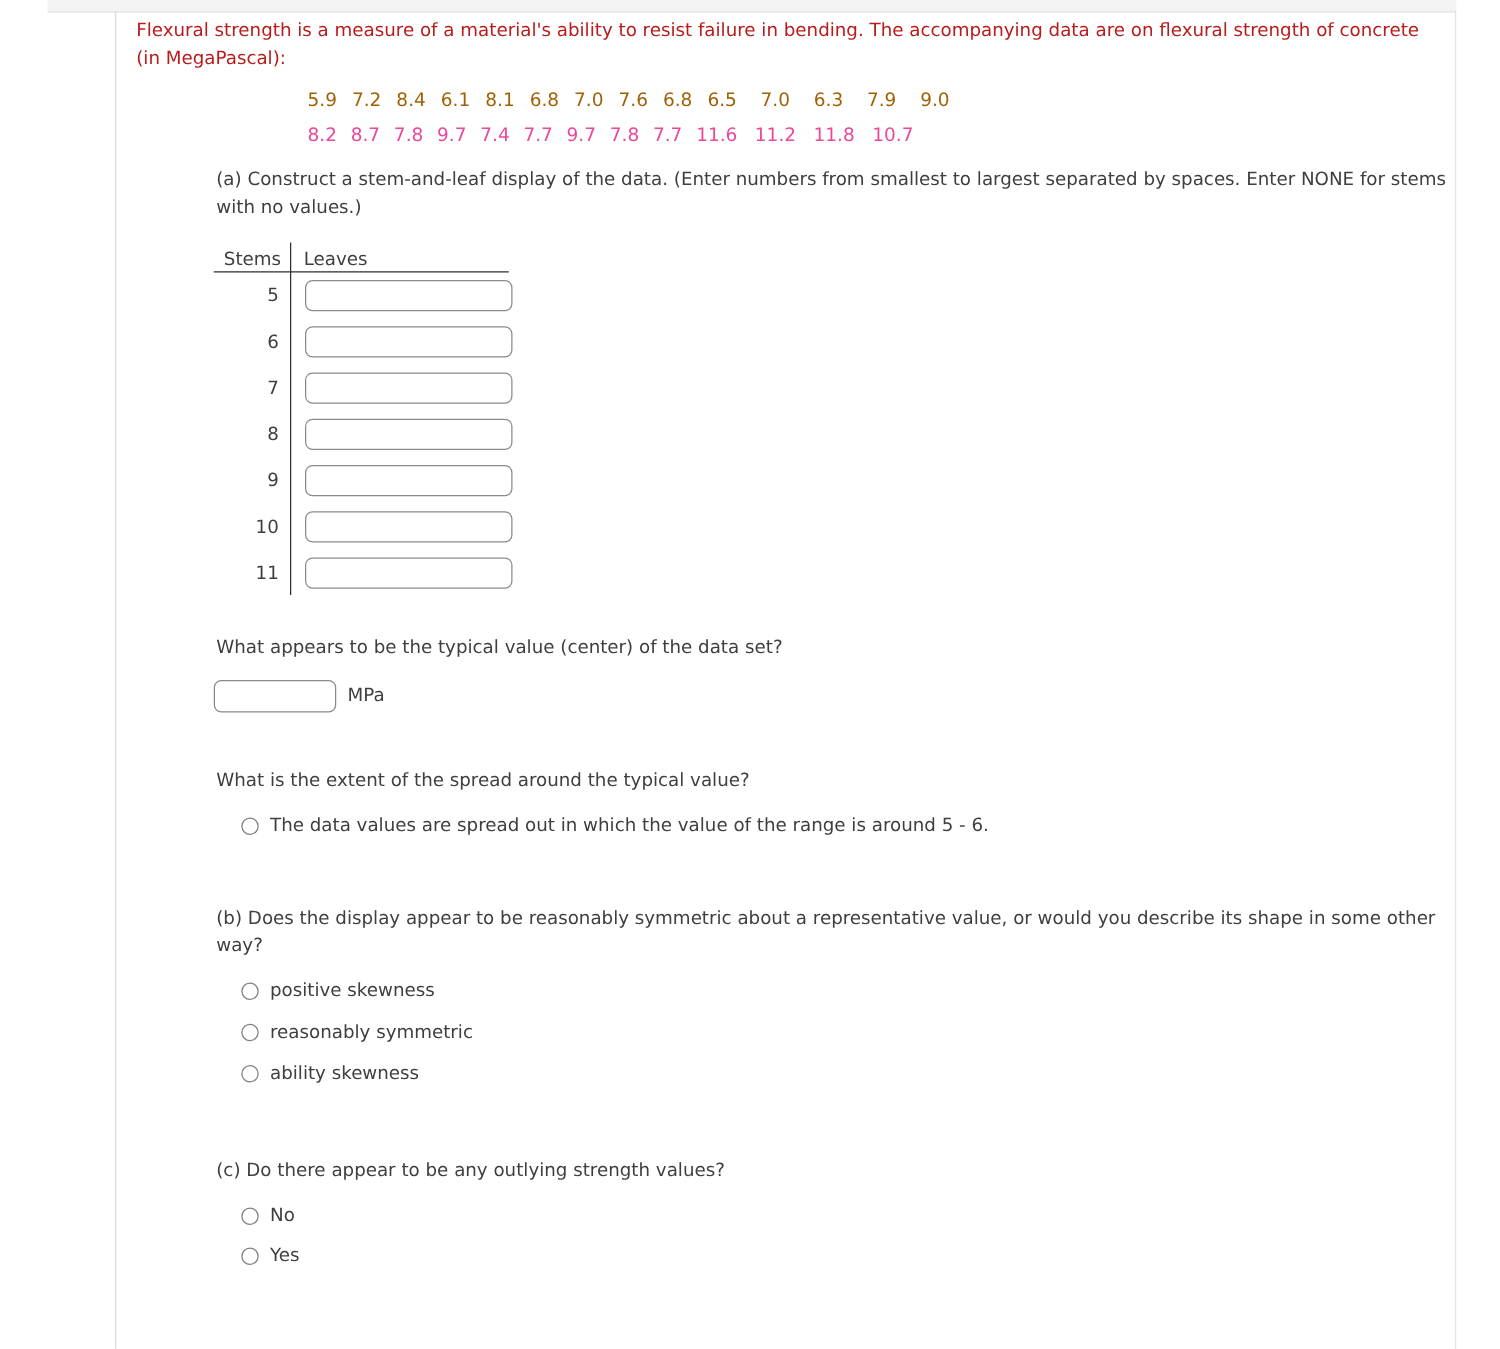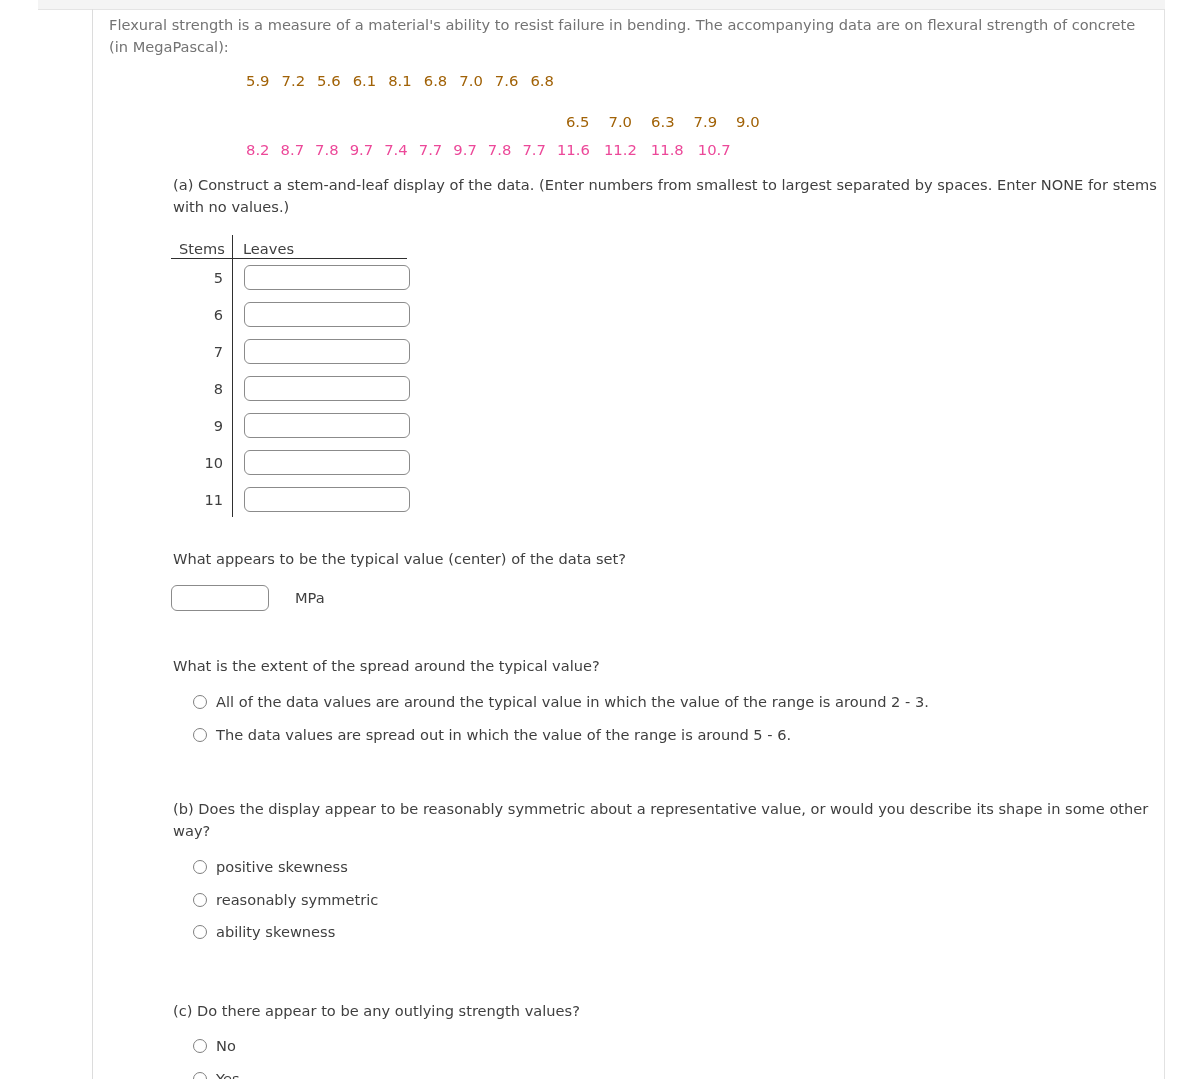--- a/index.html
+++ b/index.html
@@ -47,21 +47,21 @@
   #content {
     position: absolute;
     left: 109px;
     top: 14px;
     width: 1050px;
   }
 
   .intro {
     font-size: 14.6px;
     line-height: 1.52;
-    color: #737373;
+    color: #b91c1c;
     width: 1040px;
     margin: 0 0 0 0;
   }
 
   
   .data-block {
     margin-top: 16px;
     color: #e8392c;
     font-size: 14.8px;
     line-height: 1.0;
@@ -69,21 +69,21 @@
   .data-row {
     display: flex;
     margin-left: 137px;
     margin-bottom: 13px;
     white-space: pre;
   }
   .data-row span {
     display: inline-block;
   }
   .data-row.r1 span { margin-right: 12px; }
-  .data-row.r1 span:nth-child(n+10) { margin-right: 19px; margin-top: 41px; }
+  .data-row.r1 span:nth-child(n+10) { margin-right: 19px; }
   .data-row.r2 span { margin-right: 11px; }
   .data-row.r2 span:nth-child(n+10) { margin-right: 14px; }
 
   
   .qtext {
     font-size: 14.6px;
     line-height: 1.52;
     color: #3f3f3f;
     margin-left: 64px;
     width: 990px;
@@ -154,21 +154,20 @@
     color: #3f3f3f;
     padding: 0 6px;
   }
 
   
   .ans-line {
     display: flex;
     align-items: center;
     margin-left: 62px;
     margin-top: 7px;
-    gap: 17px;
   }
   .ans-input {
     width: 98px;
     height: 26px;
     border: 1.2px solid #8b8b8b;
     border-radius: 6px;
     background: #fff;
     box-sizing: border-box;
     font-family: "DejaVu Sans", "Liberation Sans", sans-serif;
     font-size: 13px;
@@ -213,21 +212,21 @@
 
 <div id="top-band"></div>
 <div id="left-rule"></div>
 <div id="right-rule"></div>
 
 <div id="content">
 
   <p class="intro">Flexural strength is a measure of a material's ability to resist failure in bending. The accompanying data are on flexural strength of concrete (in MegaPascal):</p>
 
   <div class="data-block">
-    <div class="data-row r1" id="data-row-1" style="color: #a16207;"><span>5.9</span><span>7.2</span><span>5.6</span><span>6.1</span><span>8.1</span><span>6.8</span><span>7.0</span><span>7.6</span><span>6.8</span><span>6.5</span><span>7.0</span><span>6.3</span><span>7.9</span><span>9.0</span></div>
+    <div class="data-row r1" id="data-row-1" style="color: #a16207;"><span>5.9</span><span>7.2</span><span>8.4</span><span>6.1</span><span>8.1</span><span>6.8</span><span>7.0</span><span>7.6</span><span>6.8</span><span>6.5</span><span>7.0</span><span>6.3</span><span>7.9</span><span>9.0</span></div>
     <div class="data-row r2" id="data-row-2" style="color: #ec4899;"><span>8.2</span><span>8.7</span><span>7.8</span><span>9.7</span><span>7.4</span><span>7.7</span><span>9.7</span><span>7.8</span><span>7.7</span><span>11.6</span><span>11.2</span><span>11.8</span><span>10.7</span></div>
   </div>
 
   <div class="sec-a">
     <p class="qtext">(a) Construct a stem-and-leaf display of the data. (Enter numbers from smallest to largest separated by spaces. Enter NONE for stems with no values.)</p>
 
     <div class="stemleaf">
       <div class="sl-vline"></div>
       <div class="sl-head">
         <div class="stems-label">Stems</div>
@@ -271,24 +270,20 @@
       <input class="ans-input" type="text" value="" style="">
       <span class="unit">MPa</span>
     </div>
 
     <div class="gap-30"></div>
 
     <p class="qtext">What is the extent of the spread around the typical value?</p>
     <div class="options" id="spread-options">
         <div class="opt">
           <span class="radio"></span>
-          <span class="opt-label">All of the data values are around the typical value in which the value of the range is around 2 - 3.</span>
-        </div>
-        <div class="opt">
-          <span class="radio"></span>
           <span class="opt-label">The data values are spread out in which the value of the range is around 5 - 6.</span>
         </div>
       </div>
   </div>
 
   <div class="gap-26"></div>
 
   <p class="qtext">(b) Does the display appear to be reasonably symmetric about a representative value, or would you describe its shape in some other way?</p>
   <div class="options" id="b-options">
       <div class="opt">

